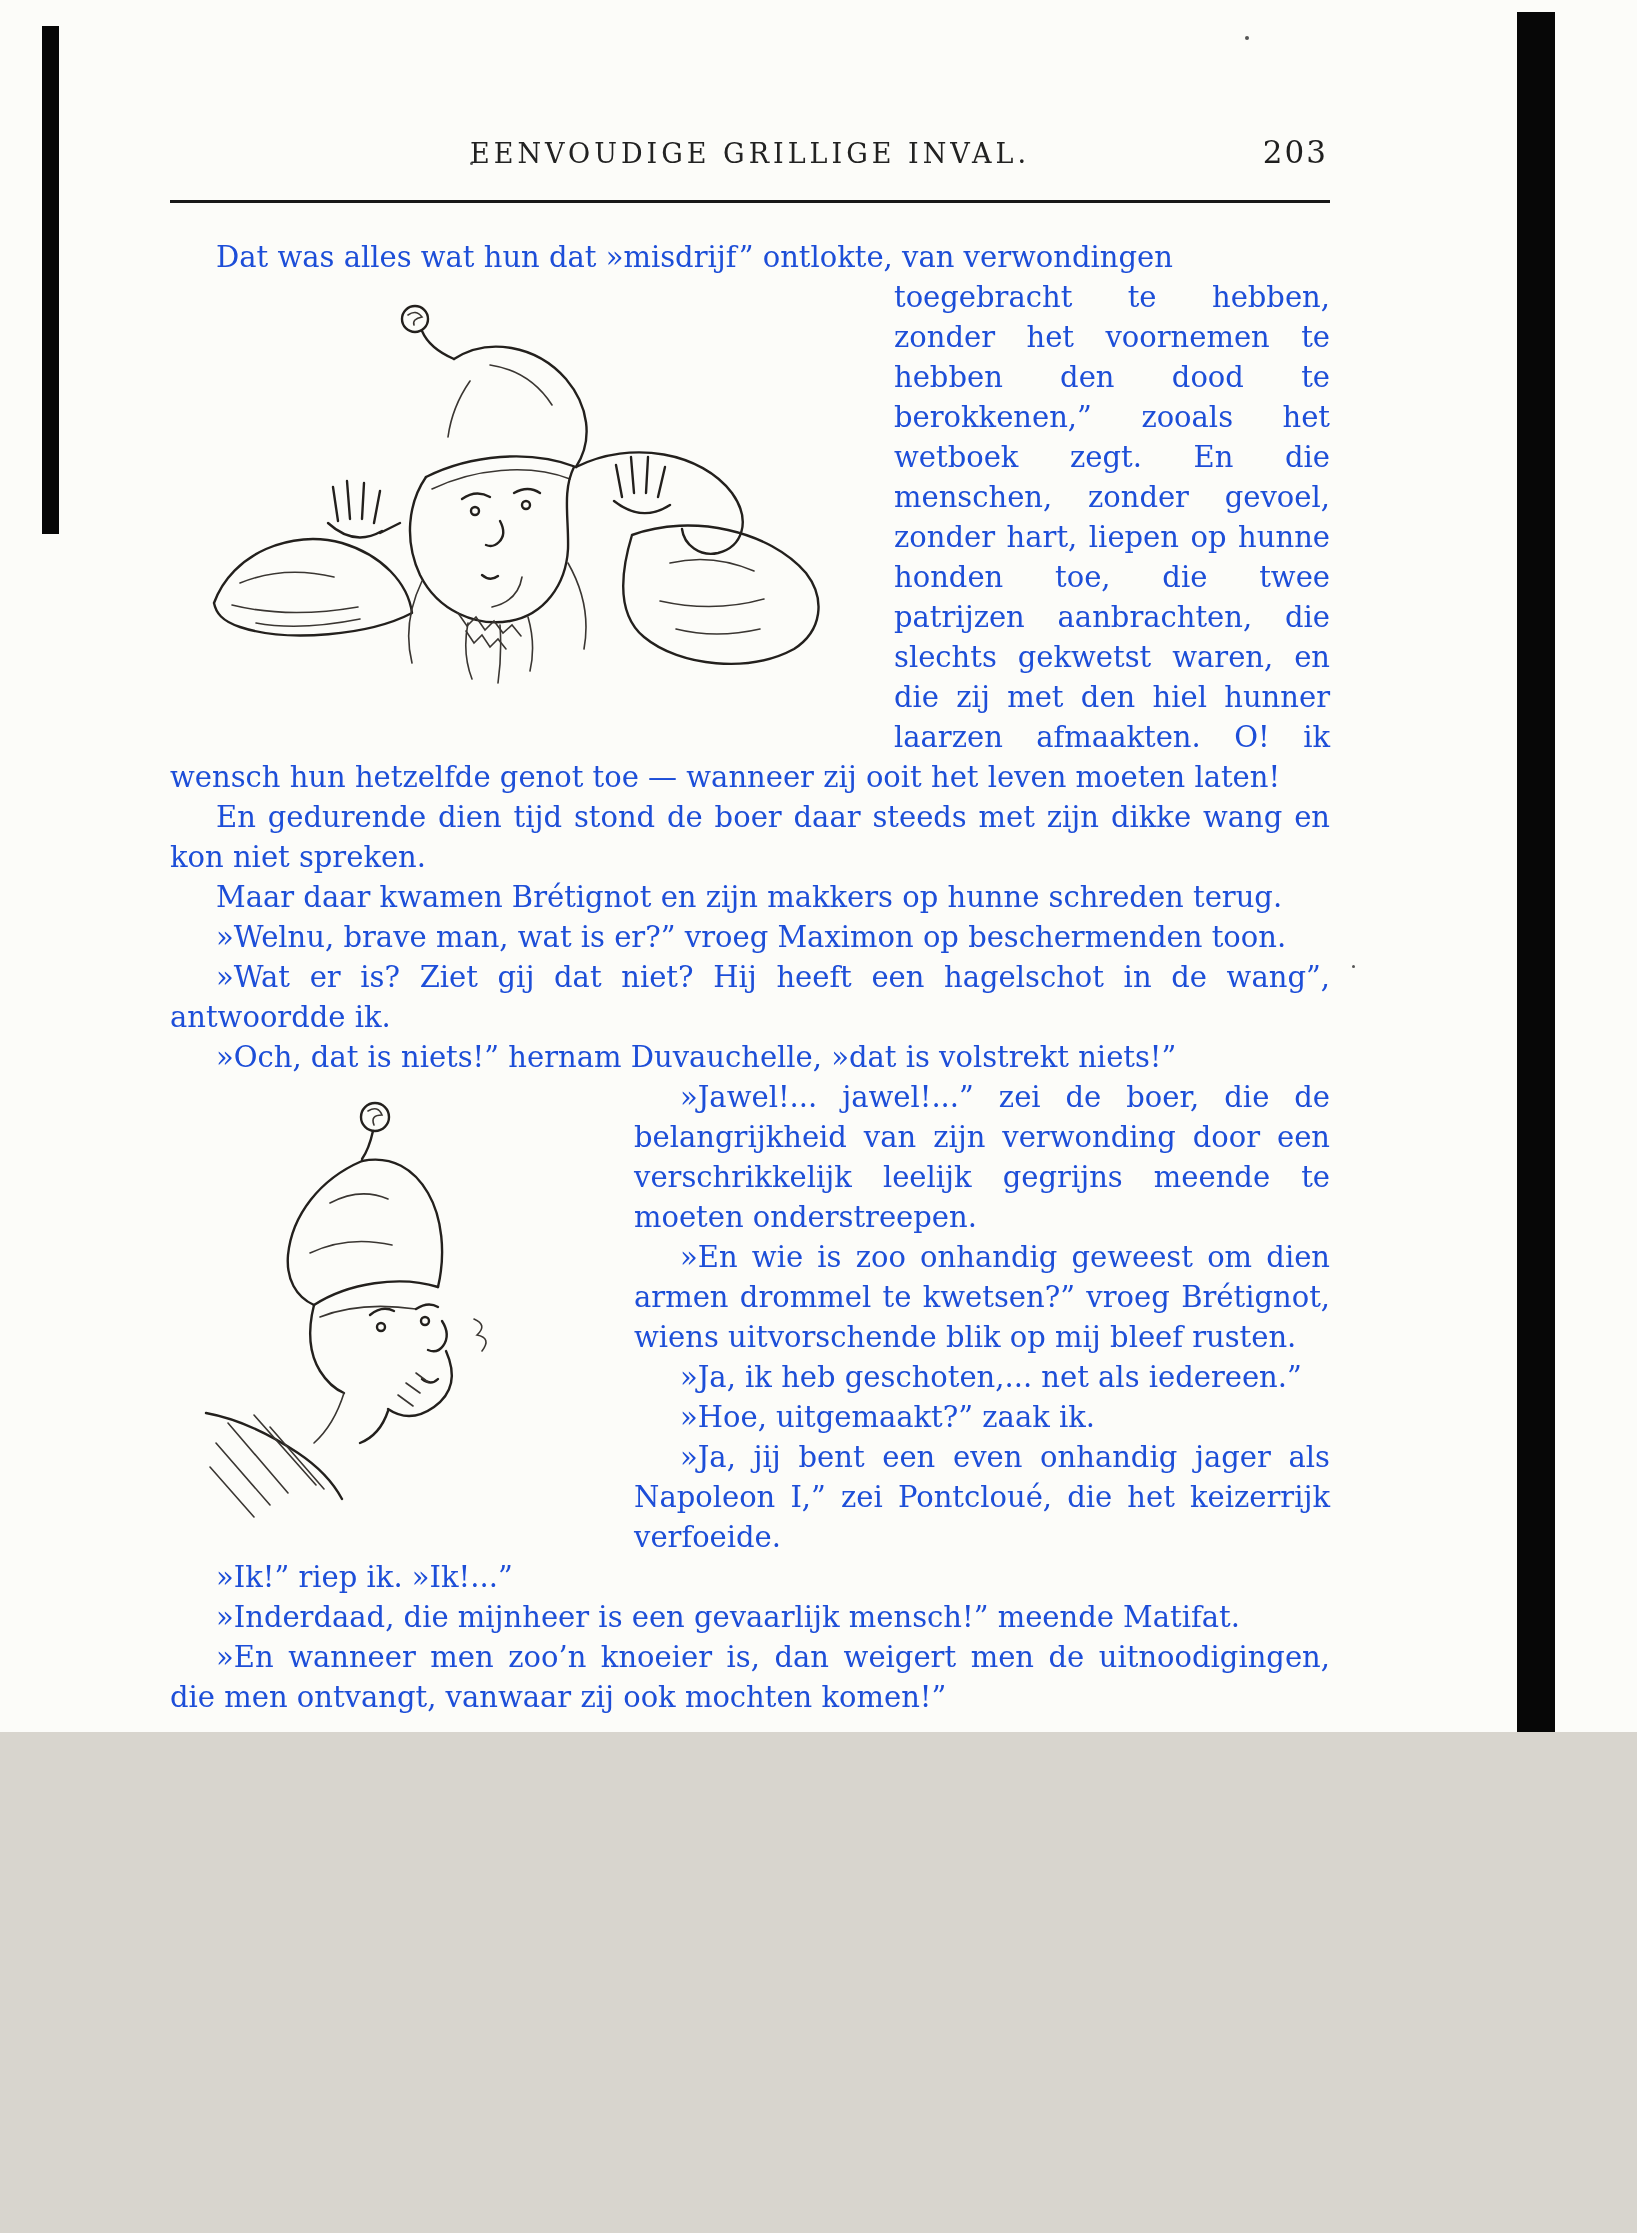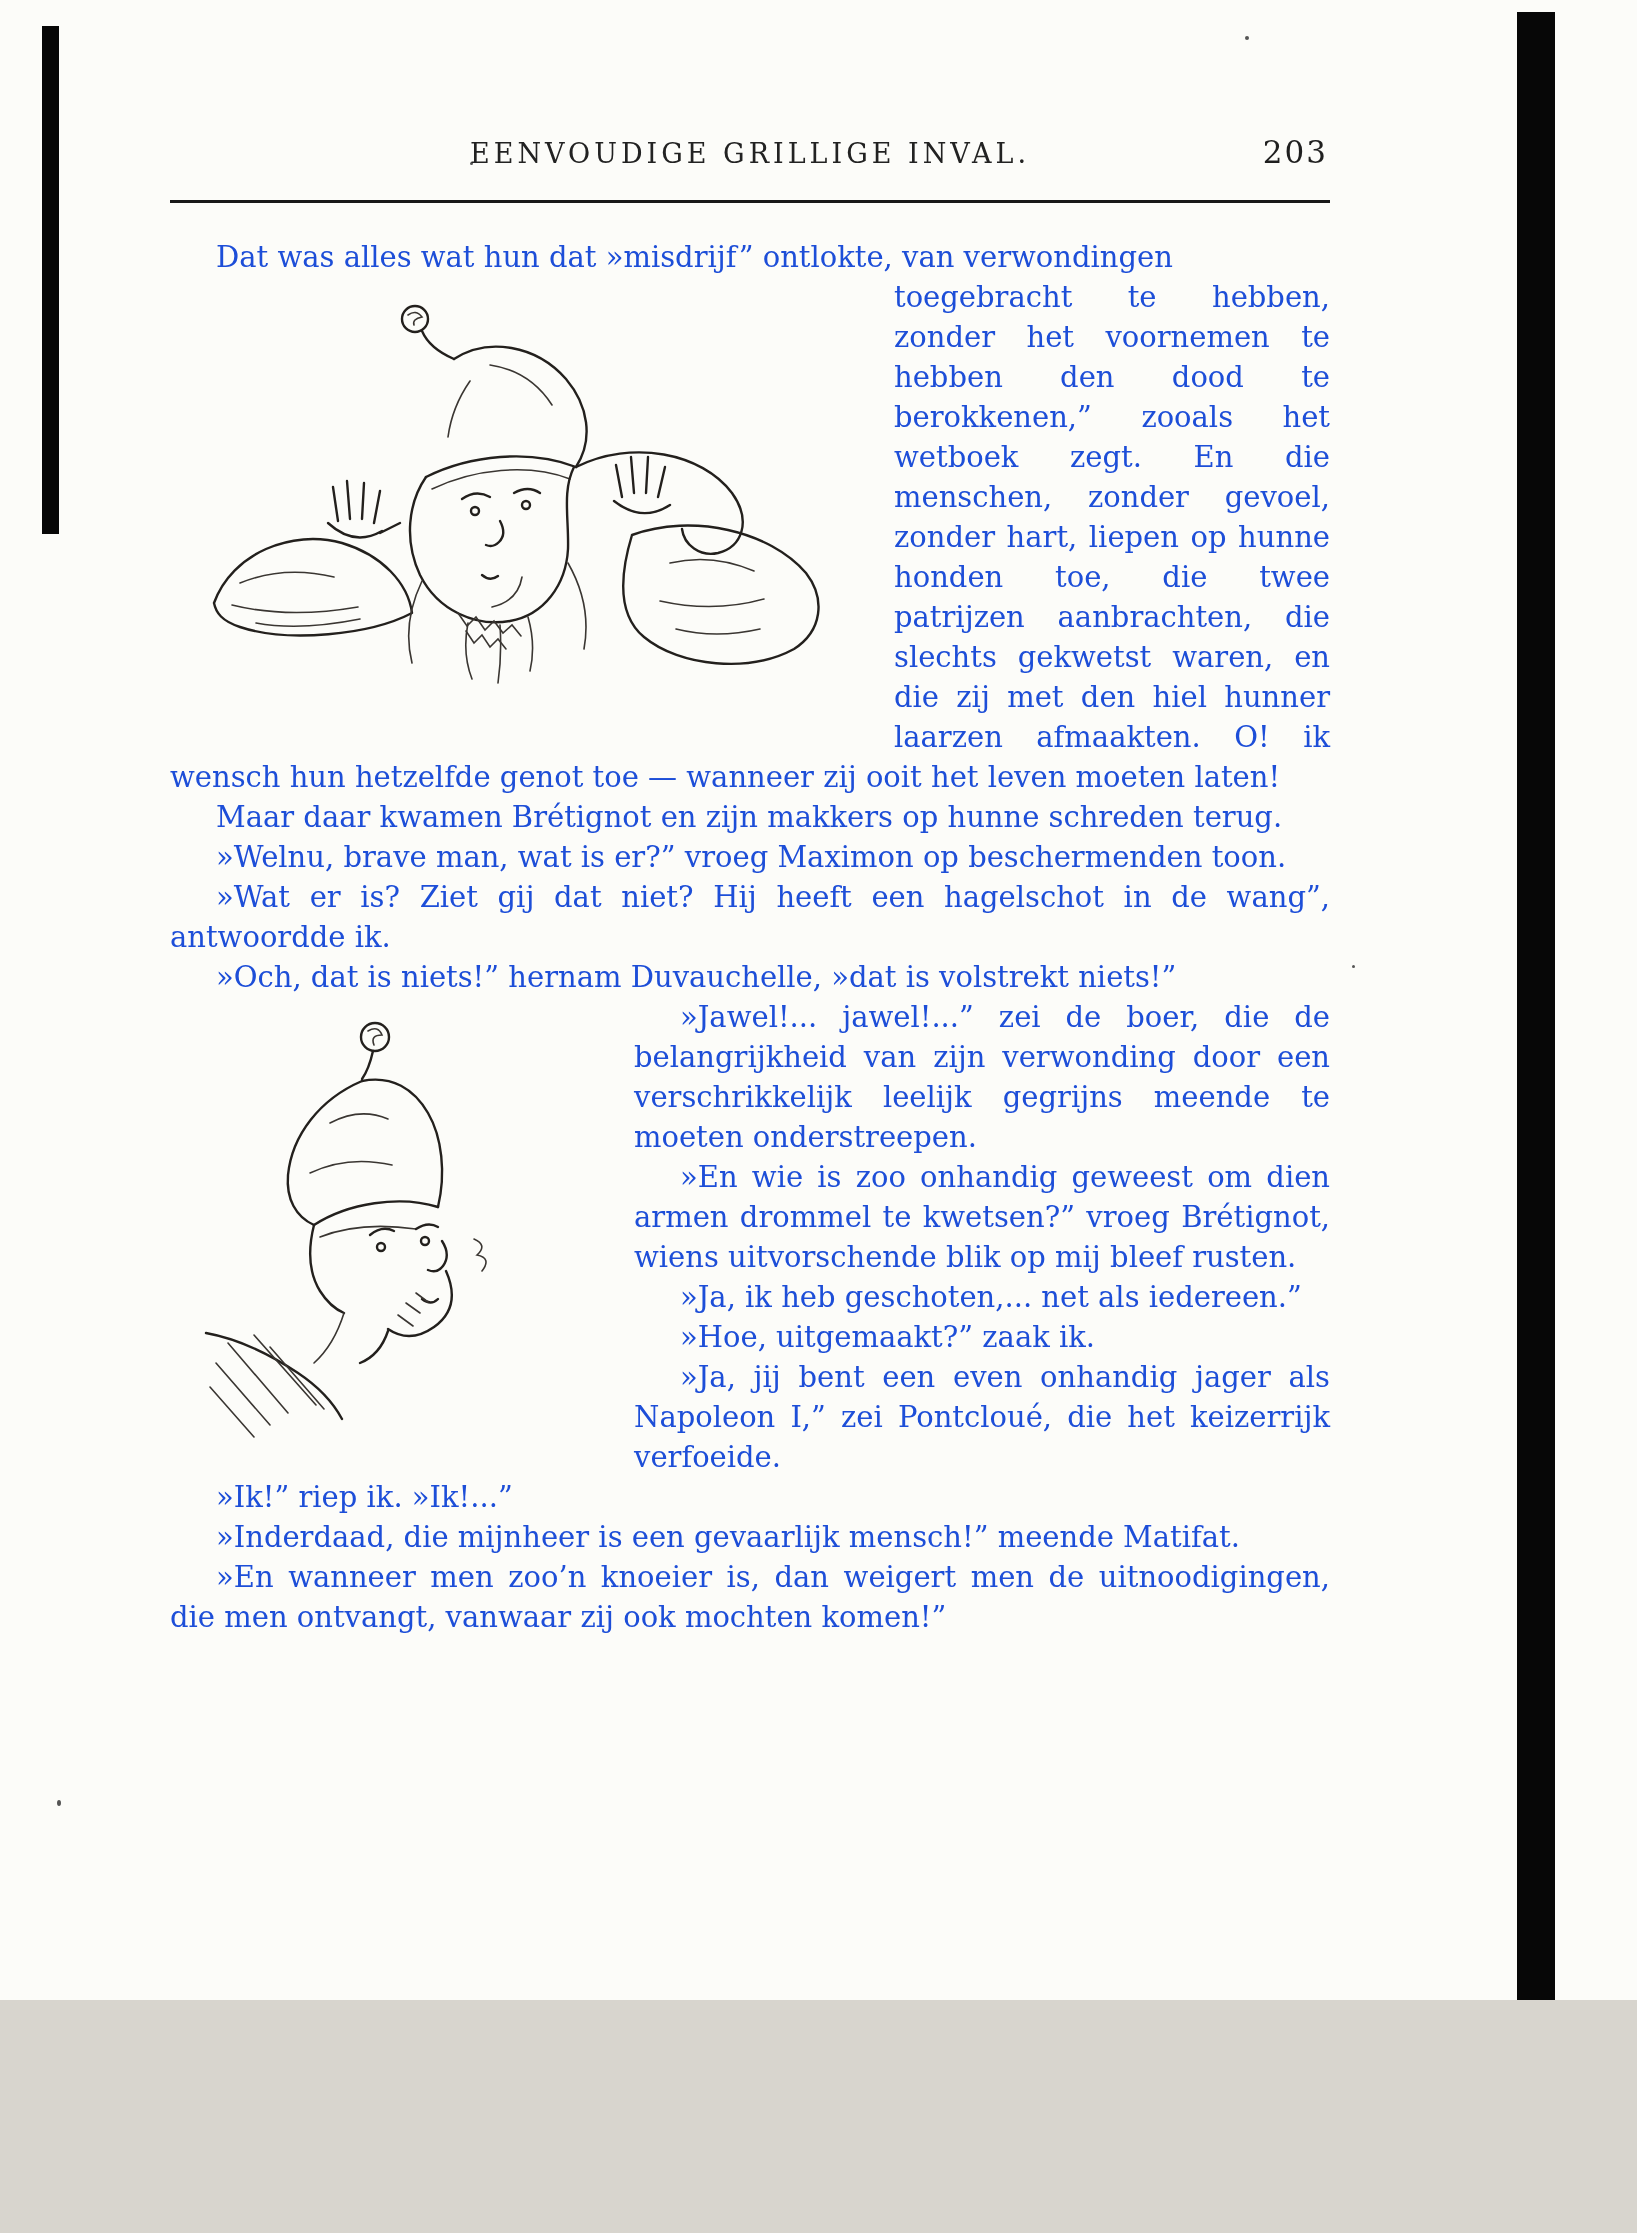--- a/index.html
+++ b/index.html
@@ -1,18 +1,18 @@
 <!DOCTYPE html>
 <html><head>
 <meta charset="utf-8">
 <style>
   html,body{margin:0;padding:0;background:#d8d5ce;}
   .page{
     position:relative;
-    width:1637px;height:2000px;
+    width:1637px;height:1732px;
     background:#fcfcf9;
     font-family:"DejaVu Serif", serif;
     color:#1c1c1c;
     overflow:hidden;
   }
   .bar{position:absolute;background:#070707;}
   .bar-left{left:42px;top:26px;width:17px;height:508px;}
   .bar-right{left:1517px;top:12px;width:38px;height:2192px;}
   .content{position:absolute;left:170px;top:138px;width:1160px;}
   .header-row{position:relative;height:46px;}
@@ -101,20 +101,21 @@
           <path class="sketch" d="M462,254 C522,232 600,250 636,292 C656,318 652,350 624,368 C580,392 510,386 474,356 C450,336 448,300 462,254"></path>
           <path class="sketch-thin" d="M500,282 q42,-10 84,8 M490,320 q54,12 104,-2 M506,348 q40,10 84,0"></path>
 
           <path class="sketch-thin" d="M298,342 q-6,30 4,56 M330,344 q2,30 -2,58 M358,336 q8,28 2,54"></path>
           <path class="sketch-thin" d="M252,300 q-20,42 -10,82 M398,282 q24,42 16,86"></path>
         </svg>
       </div>
 
       <p>toegebracht te hebben, zonder het voornemen te hebben den dood te berokkenen,” zooals het wetboek zegt. En die menschen, zonder gevoel, zonder hart, liepen op hunne honden toe, die twee patrijzen aanbrachten, die slechts gekwetst waren, en die zij met den hiel hunner laarzen afmaakten. O! ik wensch hun hetzelfde genot toe — wanneer zij ooit het leven moeten laten!</p>
 
+      <p class="indent">En gedurende dien tijd stond de boer daar steeds met zijn dikke wang en kon niet spreken.</p>
       <p class="indent">Maar daar kwamen Brétignot en zijn makkers op hunne schreden terug.</p>
       <p class="indent">»Welnu, brave man, wat is er?” vroeg Maximon op beschermenden toon.</p>
       <p class="indent">»Wat er is? Ziet gij dat niet? Hij heeft een hagelschot in de wang”, antwoordde ik.</p>
       <p class="indent">»Och, dat is niets!” hernam Duvauchelle, »dat is volstrekt niets!”</p>
 
       <div class="fig fig2">
         <svg viewBox="0 0 442 440" xmlns="http://www.w3.org/2000/svg">
 
           <circle class="sketch" cx="205" cy="36" r="14"></circle>
           <path class="sketch-thin" d="M198,30 q10,-6 14,4 q-12,0 -8,10"></path>

